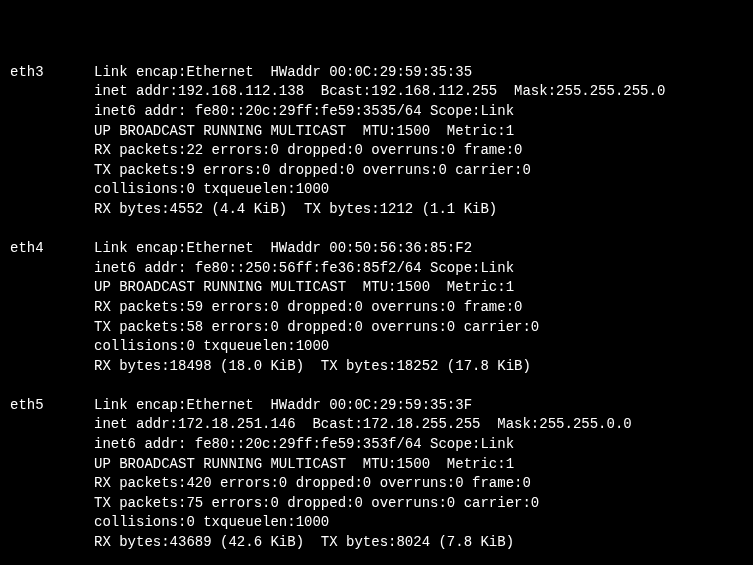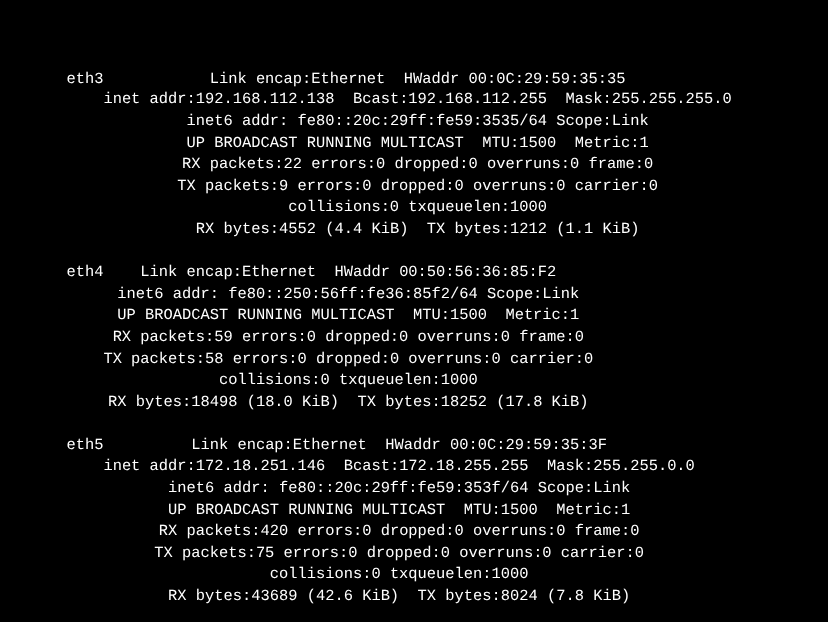--- a/index.html
+++ b/index.html
@@ -19,26 +19,24 @@
       height: 565px;
       overflow: hidden;
     }
     .iface-block {
       margin-bottom: 1.4em;
     }
     .iface-name {
       display: inline-block;
       width: 10ch;
       vertical-align: top;
-      text-align: right;
     }
     .iface-body {
       display: inline-block;
       vertical-align: top;
-      text-align: center;
     }
     .iface-line {
       display: block;
     }
   </style>
 </head>
 <body>
 
 
 <div id="terminal"><div class="iface-block"><span class="iface-name">eth3</span><span class="iface-body"><span class="iface-line">Link encap:Ethernet  HWaddr 00:0C:29:59:35:35</span><span class="iface-line">inet addr:192.168.112.138  Bcast:192.168.112.255  Mask:255.255.255.0</span><span class="iface-line">inet6 addr: fe80::20c:29ff:fe59:3535/64 Scope:Link</span><span class="iface-line">UP BROADCAST RUNNING MULTICAST  MTU:1500  Metric:1</span><span class="iface-line">RX packets:22 errors:0 dropped:0 overruns:0 frame:0</span><span class="iface-line">TX packets:9 errors:0 dropped:0 overruns:0 carrier:0</span><span class="iface-line">collisions:0 txqueuelen:1000</span><span class="iface-line">RX bytes:4552 (4.4 KiB)  TX bytes:1212 (1.1 KiB)</span></span></div><div class="iface-block"><span class="iface-name">eth4</span><span class="iface-body"><span class="iface-line">Link encap:Ethernet  HWaddr 00:50:56:36:85:F2</span><span class="iface-line">inet6 addr: fe80::250:56ff:fe36:85f2/64 Scope:Link</span><span class="iface-line">UP BROADCAST RUNNING MULTICAST  MTU:1500  Metric:1</span><span class="iface-line">RX packets:59 errors:0 dropped:0 overruns:0 frame:0</span><span class="iface-line">TX packets:58 errors:0 dropped:0 overruns:0 carrier:0</span><span class="iface-line">collisions:0 txqueuelen:1000</span><span class="iface-line">RX bytes:18498 (18.0 KiB)  TX bytes:18252 (17.8 KiB)</span></span></div><div class="iface-block"><span class="iface-name">eth5</span><span class="iface-body"><span class="iface-line">Link encap:Ethernet  HWaddr 00:0C:29:59:35:3F</span><span class="iface-line">inet addr:172.18.251.146  Bcast:172.18.255.255  Mask:255.255.0.0</span><span class="iface-line">inet6 addr: fe80::20c:29ff:fe59:353f/64 Scope:Link</span><span class="iface-line">UP BROADCAST RUNNING MULTICAST  MTU:1500  Metric:1</span><span class="iface-line">RX packets:420 errors:0 dropped:0 overruns:0 frame:0</span><span class="iface-line">TX packets:75 errors:0 dropped:0 overruns:0 carrier:0</span><span class="iface-line">collisions:0 txqueuelen:1000</span><span class="iface-line">RX bytes:43689 (42.6 KiB)  TX bytes:8024 (7.8 KiB)</span></span></div></div>

